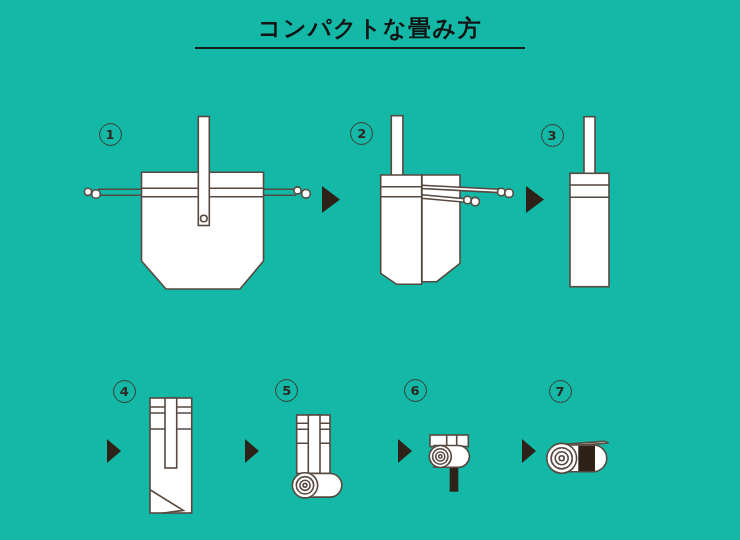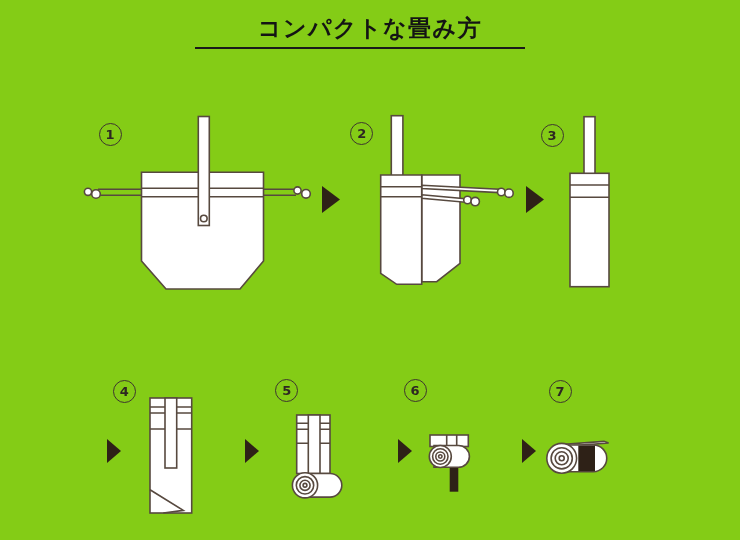--- a/index.html
+++ b/index.html
@@ -1,17 +1,17 @@
 <!DOCTYPE html>
 <html><head>
 <meta charset="utf-8">
 <style>
   html,body{margin:0;padding:0;background:#fff;}
   .page{
-    position:relative;width:740px;height:540px;background:#84cc16;overflow:hidden;
+    position:relative;width:740px;height:540px;background:#14b8a6;overflow:hidden;
     font-family:"DejaVu Sans","Liberation Sans",sans-serif;
   }
   .title{
     position:absolute;left:0;top:13px;width:740px;text-align:center;
     font-size:23px;font-weight:700;color:#141414;letter-spacing:1.5px;
   }
   .title-underline{
     position:absolute;left:195px;top:47px;width:330px;height:2.4px;background:#1a1a1a;
   }
   .stepnum{

